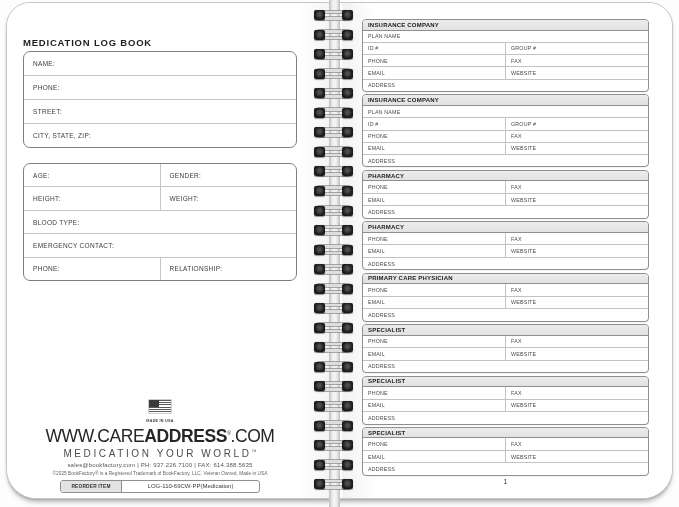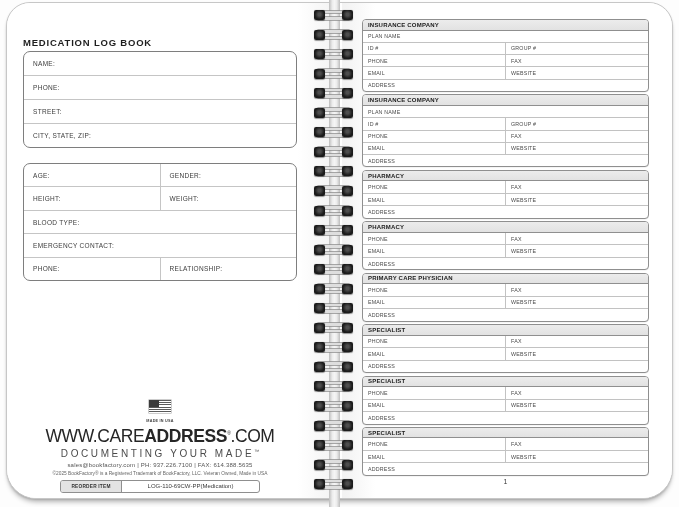--- a/index.html
+++ b/index.html
@@ -144,21 +144,21 @@
   <div class="row">
     <div class="cell">PHONE:</div>
     <div class="cell">RELATIONSHIP:</div>
   </div>
 </div>
 
 <div class="branding">
   <div><span class="flag"></span></div>
   <div class="made-usa">MADE IN USA</div>
   <div class="site"><span>WWW.</span><span>CARE</span><span class="bold">ADDRESS</span><sup>®</sup><span>.COM</span></div>
-  <div class="tagline"><span>DOCUMENTING YOUR MADE</span><sup>™</sup></div>
+  <div class="tagline"><span>MEDICATION YOUR WORLD</span><sup>™</sup></div>
   <div class="contact">sales@bookfactory.com   |   PH: 937.226.7100   |   FAX: 614.388.5635</div>
   <div class="copyright">©2025 BookFactory® is a Registered Trademark of BookFactory, LLC.  Veteran Owned, Made in USA</div>
   <div class="reorder">
     <div class="tag">REORDER ITEM</div>
     <div class="code">LOG-110-69CW-PP(Medication)</div>
   </div>
 </div>
 
 <div class="rp-sections">
     <section class="sec sec-tall">

